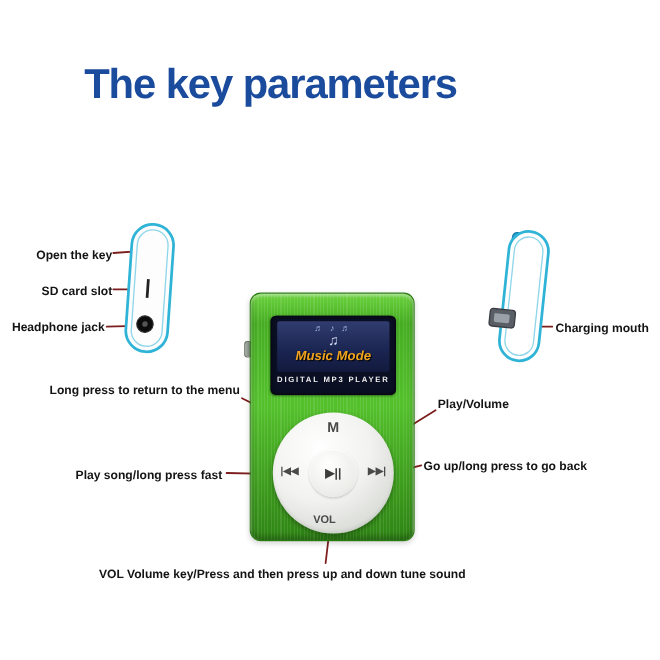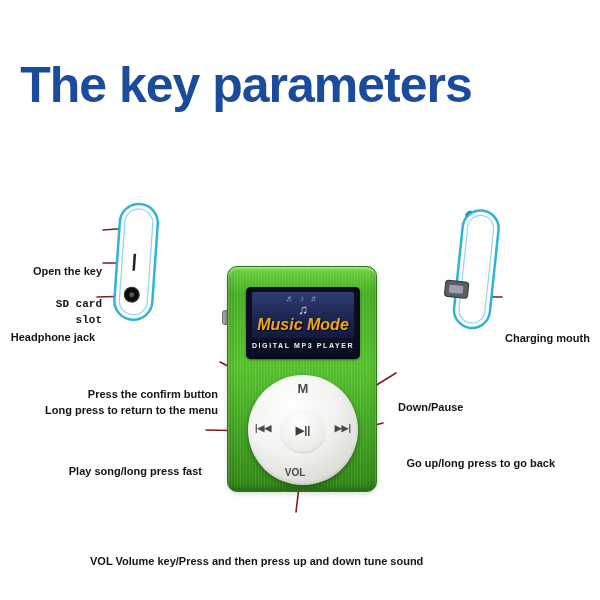--- a/index.html
+++ b/index.html
@@ -10,27 +10,26 @@
     font-family:"Liberation Sans", sans-serif;
     overflow:hidden;
   }
   .abs { position:absolute; }
   .lbl {
     position:absolute;
     font-size:11px;
     font-weight:bold;
     color:#141414;
     line-height:16px;
-    margin-top:39px;
   }
   .page-title {
     position:absolute;
     top:56px; left:0; width:492px;
     text-align:center;
-    font-size:50px;
+    font-size:38px;
     font-weight:bold;
     letter-spacing:-1px;
     color:#1a4b9c;
   }
   
   #lines {
     position:absolute; left:0; top:0; width:600px; height:600px;
     pointer-events:none;
   }
   
@@ -75,21 +74,21 @@
     font-size:8px;
     color:#9db2e0;
     letter-spacing:2px;
   }
   .screen-note {
     font-size:13px;
     color:#d4dcf2;
     line-height:13px;
   }
   .music-mode {
-    font-size:16px;
+    font-size:12px;
     font-weight:bold;
     font-style:italic;
     color:#f2a41c;
     text-shadow:1px 1px 1px #000;
   }
   .brand {
     position:absolute; left:0; top:55px; width:114px;
     text-align:center;
     font-size:7px;
     letter-spacing:1.6px;
@@ -173,30 +172,29 @@
       <div class="pad-vol">VOL</div>
       <div class="pad-prev">|◀◀</div>
       <div class="pad-next">▶▶|</div>
       <div class="pad-center">▶||</div>
     </div>
   </div>
 </div>
 
 <div class="lbl" style="left:30px;  top:224px; width:72px;  text-align:right;">Open the key</div>
 
-<div class="lbl" style="left:37px;  top:257px; width:65px;  text-align:right;font-family:Liberation Mono, monospace;">SD card slot</div>
+<div class="lbl" style="left:37px;  top:257px; width:65px;  text-align:right;">SD card slot</div>
 
 <div class="lbl" style="left:9px;   top:290px; width:88px;  text-align:center;">Headphone jack</div>
 
 <div class="lbl" style="left:505px; top:291px; width:100px; text-align:left;">Charging mouth</div>
 
 <div class="lbl" style="left:33px; top:347px; width:185px; text-align:right;">
-  <div>Press the confirm button</div>
   <div>Long press to return to the menu</div>
 </div>
 
-<div class="lbl" style="left:398px; top:360px; width:90px; text-align:left;">Down/Pause</div>
+<div class="lbl" style="left:398px; top:360px; width:90px; text-align:left;">Play/Volume</div>
 
 <div class="lbl" style="left:52px; top:424px; width:150px; text-align:right;">Play song/long press fast</div>
 
-<div class="lbl" style="left:385px; top:416px; width:170px; text-align:right;">Go up/long press to go back</div>
+<div class="lbl" style="left:385px; top:416px; width:170px; text-align:left;">Go up/long press to go back</div>
 
 <div class="lbl" style="left:90px; top:514px; width:420px; text-align:left;">VOL Volume key/Press and then press up and down tune sound</div>
 
 </body></html>

